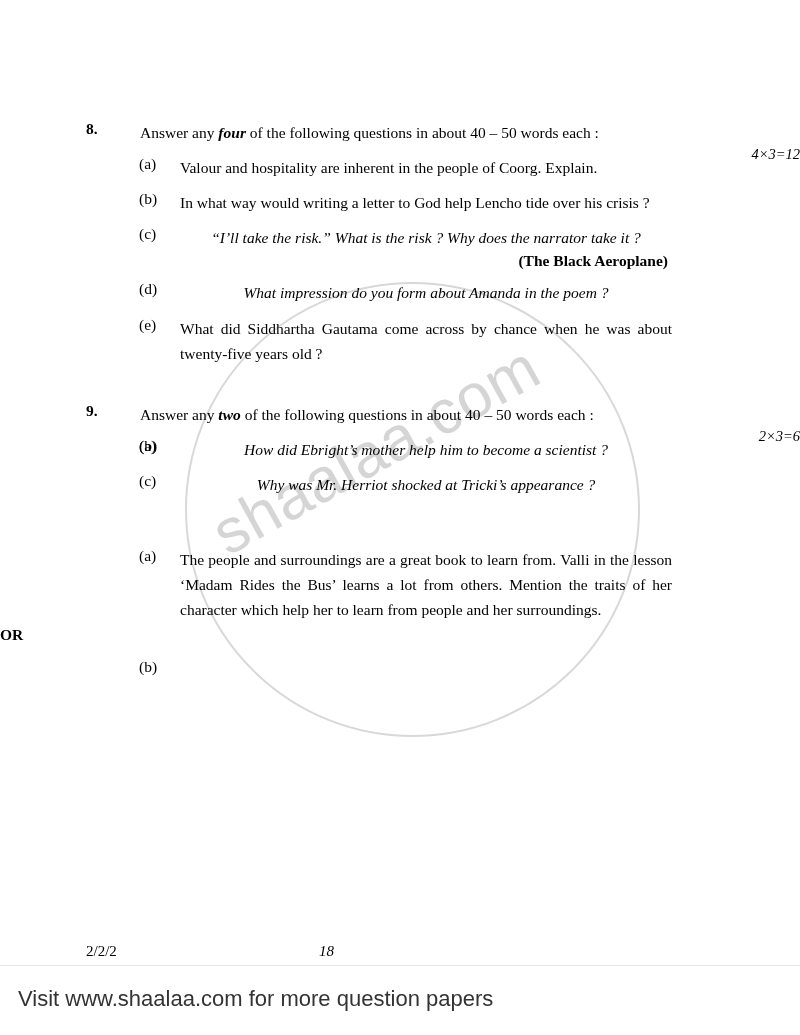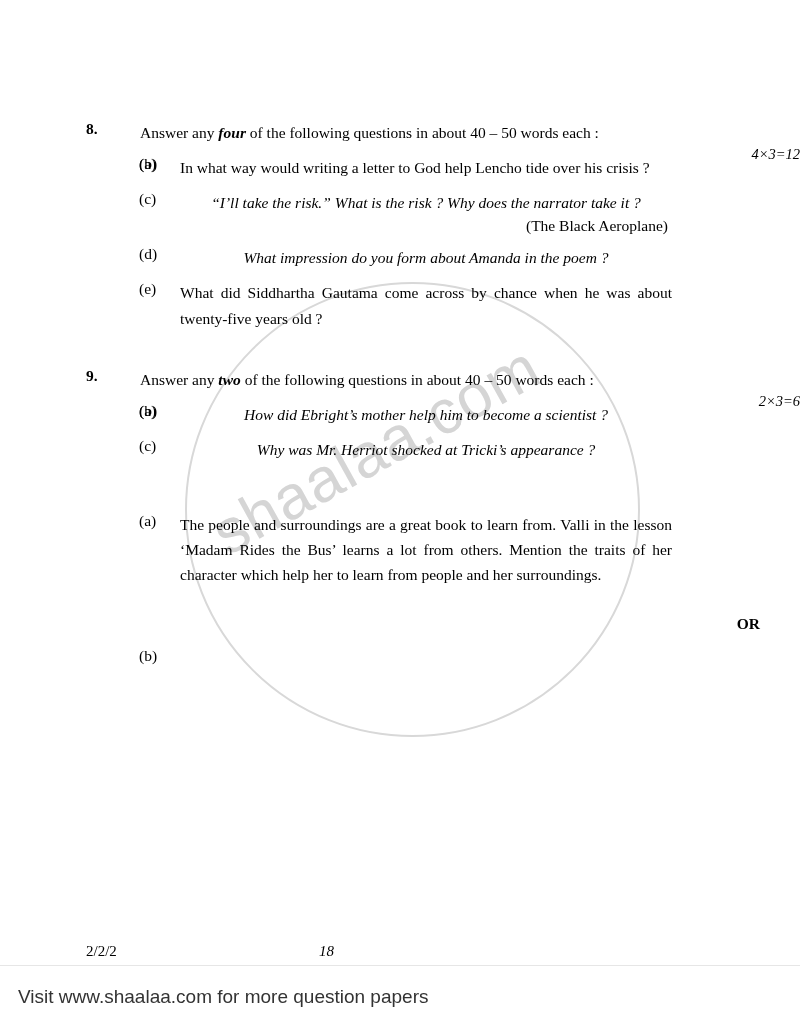--- a/index.html
+++ b/index.html
@@ -106,27 +106,28 @@
     line-height: 1.62;
     text-align: justify;
   }
   .subbody.nojust { text-align: center; font-style: italic; }
 
   .attrib {
     text-align: right;
     font-size: 15.5px;
     margin-top: 2px;
     padding-right: 4px;
+    font-weight: bold;
   }
 
   .or-line {
-    text-align: right;
+    text-align: left;
     font-weight: bold;
     font-size: 15.5px;
-    margin: 28px 0 14px 0;
+    margin: 4px 0 14px 0;
     padding-right: 40px;
   }
 
   .gap-lg { height: 36px; }
 
   .footer {
     position: absolute;
     left: 0;
     bottom: 22px;
     width: 800px;
@@ -155,21 +156,21 @@
     width: 800px;
     height: 70px;
     background: #ffffff;
     border-top: 1px solid #e6e6e6;
   }
   .bottom-bar-text {
     position: absolute;
     left: 18px;
     top: 20px;
     font-family: "Liberation Sans", sans-serif;
-    font-size: 19px;
+    font-size: 22px;
     color: #333333;
   }
 </style>
 </head>
 <body>
 
 <div class="page">
 
   <div class="watermark-circle"></div>
   <div class="watermark-text">shaalaa.com</div>
@@ -177,20 +178,21 @@
   <div class="content">
 
     <div class="qrow">
       <span class="qnum">8.</span>
       <div class="qbody"><span>Answer any </span><span class="bold-italic">four</span><span> of the following questions in about  40 – 50  words each :</span></div>
       <span class="marks" style="top:26px;">4×3=12</span>
     </div>
 
     <div class="sub">
       <span class="sublabel">(a)</span>
+      <div class="subbody">Valour and hospitality are inherent in the people of Coorg. Explain.</div>
     </div>
 
     <div class="sub">
       <span class="sublabel">(b)</span>
       <div class="subbody">In what way would writing a letter to God help Lencho tide over his crisis ?</div>
     </div>
 
     <div class="sub">
       <span class="sublabel">(c)</span>
       <div class="subbody nojust">“I’ll take the risk.” What is the risk ? Why does the narrator take it ?</div>

